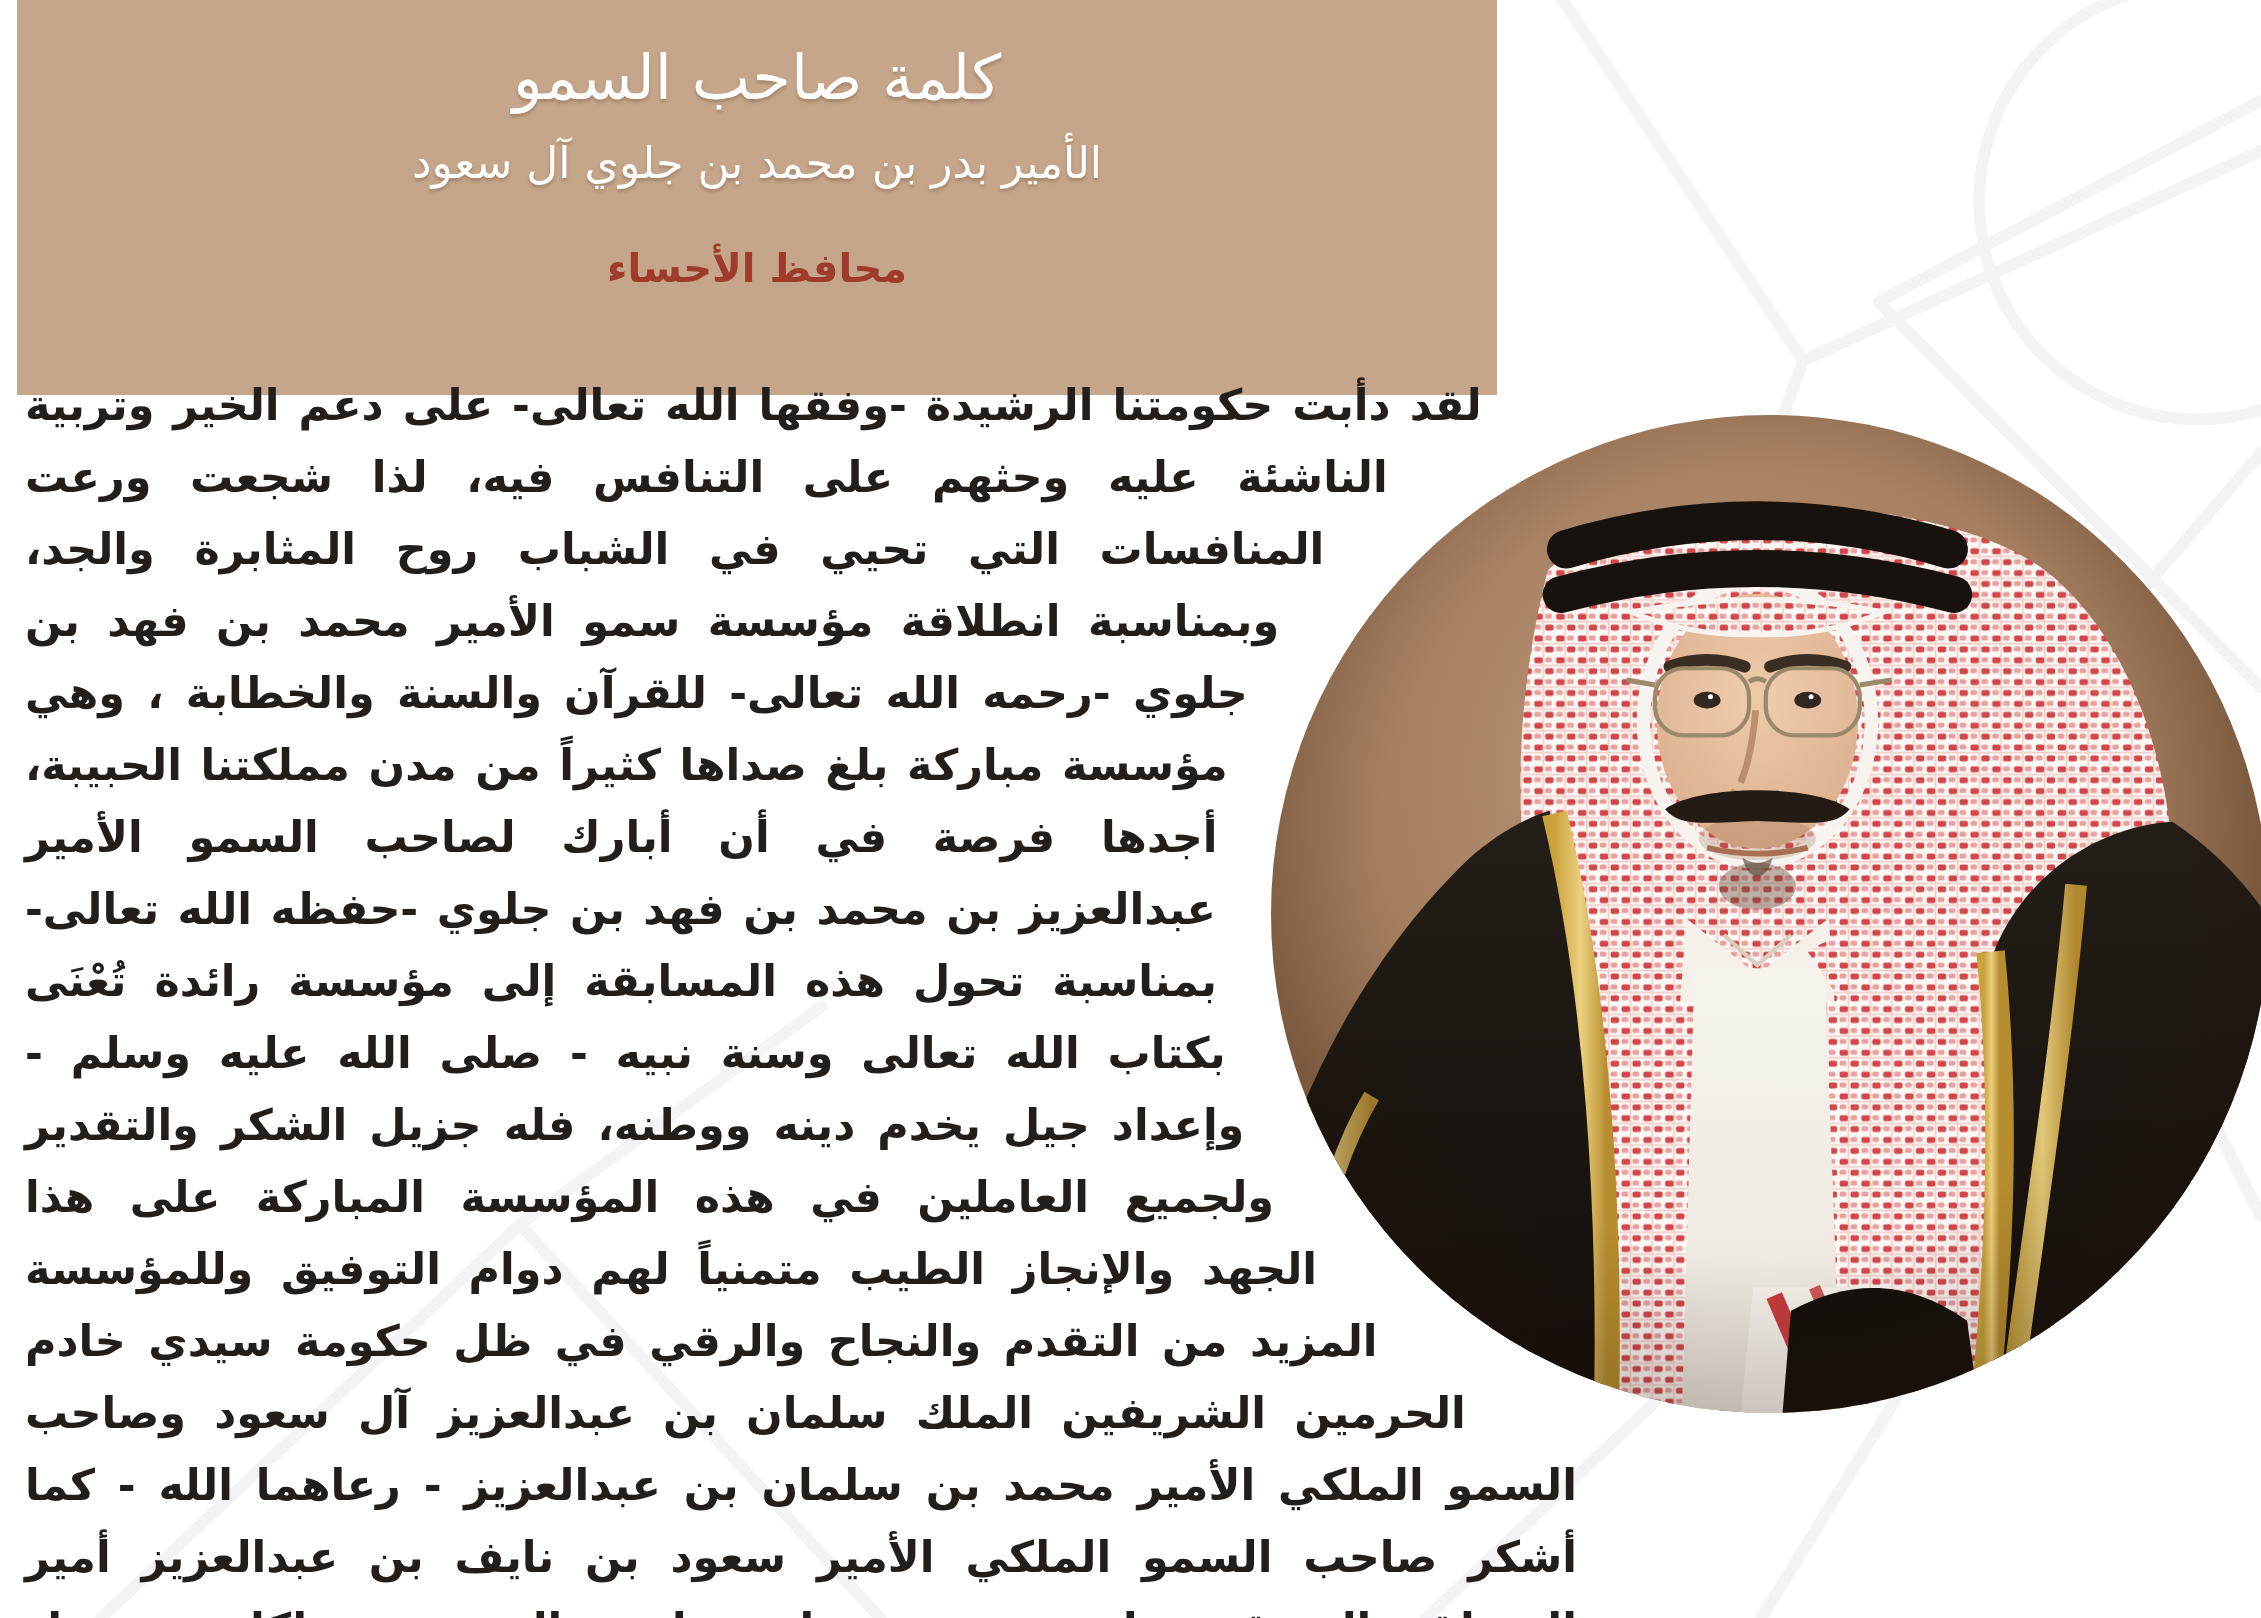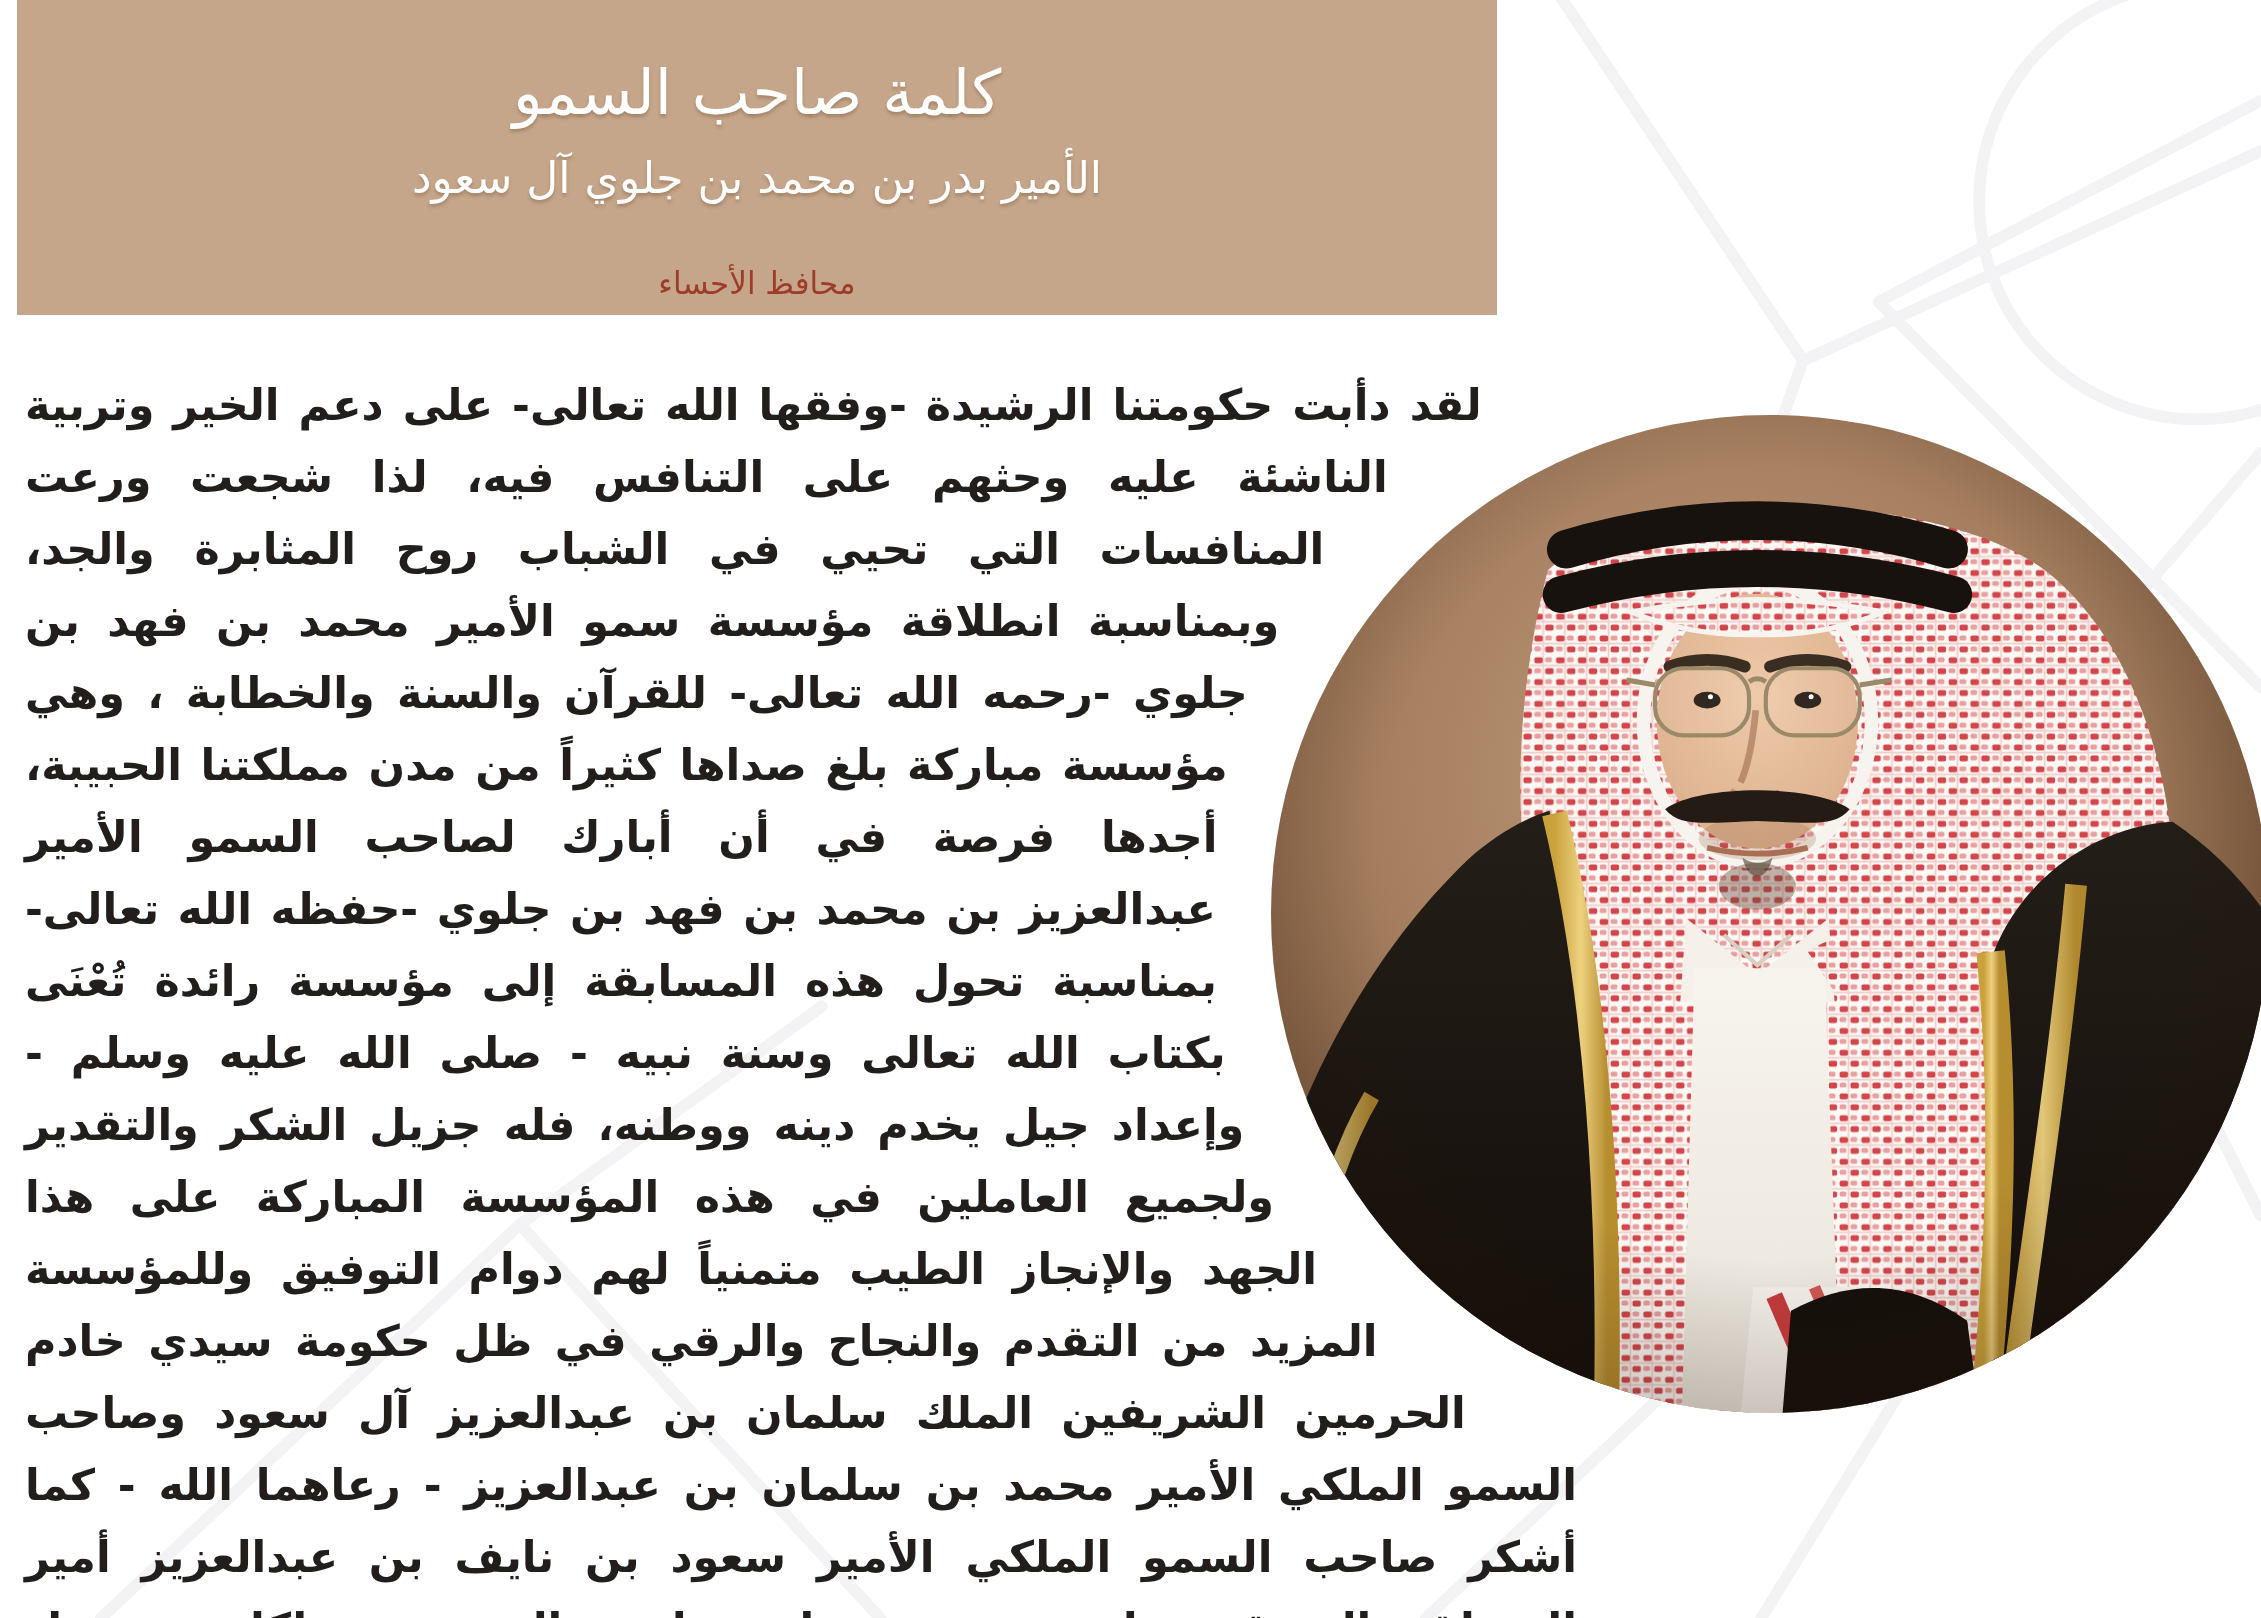--- a/index.html
+++ b/index.html
@@ -9,40 +9,40 @@
     background:#ffffff;
     overflow:hidden;
     font-family:"DejaVu Sans", sans-serif;
   }
   
   .bg-pattern{position:absolute;inset:0;z-index:0;}
 
   
   .banner{
     position:absolute;left:17px;top:0;
-    width:1480px;height:315px;
+    width:1480px;height:395px;
     background:#c5a68a;
     z-index:2;
     display:flex;flex-direction:column;align-items:center;
-    padding-top:51px;box-sizing:border-box;
+    padding-top:36px;box-sizing:border-box;
     direction:rtl;text-align:center;
   }
   .banner .t1{
     font-size:62px;line-height:84px;font-weight:400;
     color:#ffffff;text-shadow:0 2.5px 3.4px rgba(96,64,35,.30);
     letter-spacing:0.8px;
   }
   .banner .t2{
     font-size:44px;line-height:86px;font-weight:400;
     color:#ffffff;text-shadow:0 2.5px 3.4px rgba(96,64,35,.30);
     letter-spacing:0.8px;
   }
   .banner .sub{
     margin-top:37px;
-    font-size:31px;line-height:50px;font-weight:400;
+    font-size:40px;line-height:50px;font-weight:700;
     color:#9e3b2b;
   }
 
   
   .article{
     position:absolute;left:25px;top:369px;
     width:1552px;
     z-index:3;
     direction:rtl;
     text-align:justify;

